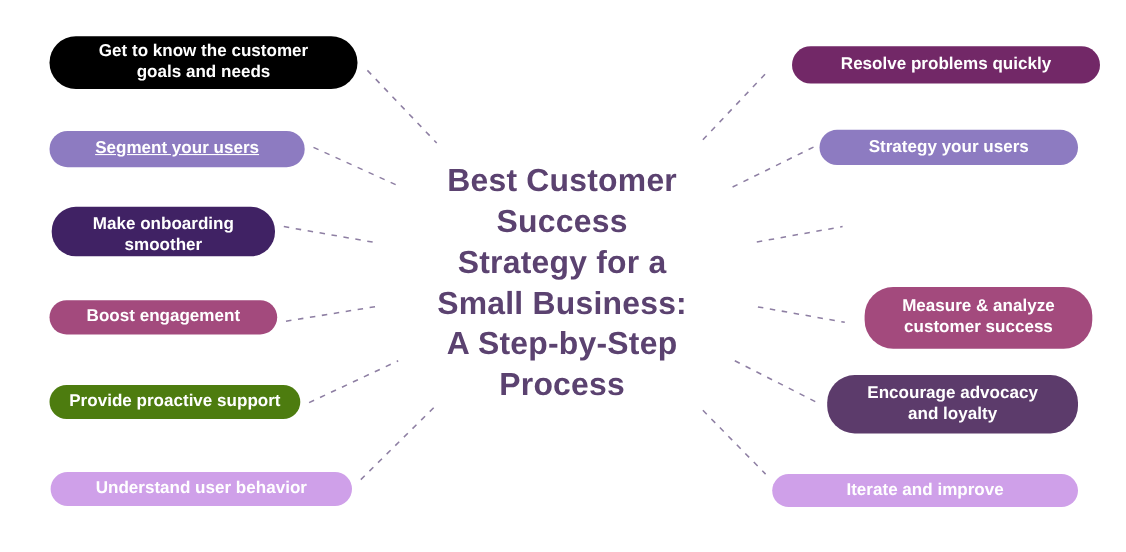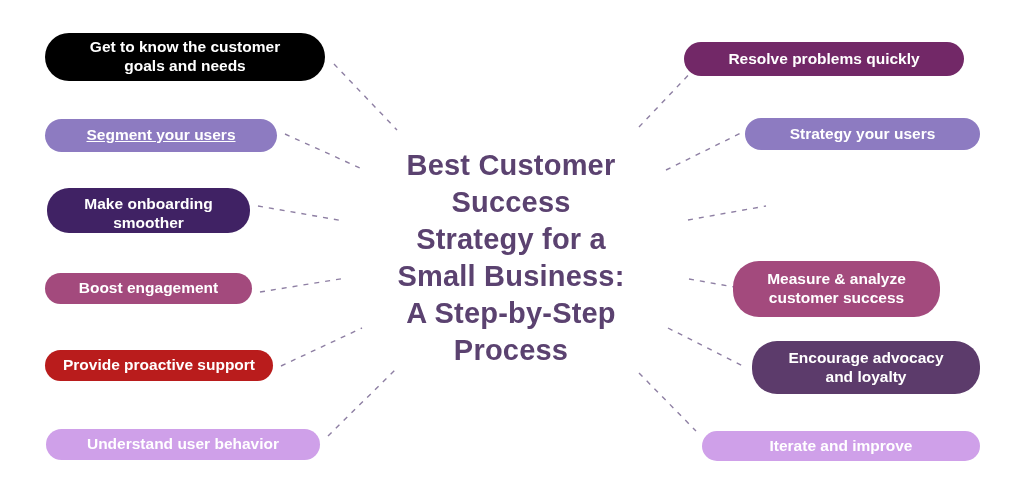--- a/index.html
+++ b/index.html
@@ -19,24 +19,24 @@
     box-sizing:border-box;
   }
   
   .pl1{left:45px;top:33px;width:280px;height:48px;border-radius:24px;padding:0 30px;}
   .pl2{left:45px;top:119px;width:232px;height:33px;border-radius:17px;text-decoration:underline;}
   .pl3{left:47px;top:188px;width:203px;height:45px;border-radius:22px;padding:0 24px;}
   .pl4{left:45px;top:273px;width:207px;height:31px;border-radius:16px;}
   .pl5{left:45px;top:350px;width:228px;height:31px;border-radius:16px;}
   .pl6{left:46px;top:429px;width:274px;height:31px;border-radius:16px;}
   
-  .pr1{left:684px;top:42px;width:280px;height:34px;border-radius:17px;}
+  .pr1{left:720px;top:42px;width:280px;height:34px;border-radius:17px;}
   .pr2{left:745px;top:118px;width:235px;height:32px;border-radius:16px;}
   .pr3{left:770px;top:188px;width:210px;height:45px;border-radius:22px;}
-  .pr4{left:733px;top:261px;width:207px;height:56px;border-radius:26px;padding:0 16px;}
+  .pr4{left:786px;top:261px;width:207px;height:56px;border-radius:26px;padding:0 16px;}
   .pr5{left:752px;top:341px;width:228px;height:53px;border-radius:25px;padding:0 29px;justify-content:flex-end;}
   .pr6{left:702px;top:431px;width:278px;height:30px;border-radius:15px;}
   .title{
     position:absolute;z-index:2;
     left:371px;top:147px;width:280px;
     text-align:center;
     font-weight:700;font-size:29px;line-height:37px;
     letter-spacing:0.2px;
   }
   .title span{display:block;}
@@ -75,21 +75,21 @@
   </div>
   <div class="pill pl2" style="background-color: rgb(141, 123, 193);">
     <span>Segment your users</span>
   </div>
   <div class="pill pl3" style="background-color: rgb(64, 34, 100); align-items: flex-end;">
     <span>Make onboarding smoother</span>
   </div>
   <div class="pill pl4" style="background-color: rgb(163, 74, 125);">
     <span>Boost engagement</span>
   </div>
-  <div class="pill pl5" style="background-color: #b91c1c;">
+  <div class="pill pl5" style="background-color: #4d7c0f;">
     <span>Provide proactive support</span>
   </div>
   <div class="pill pl6" style="background-color: rgb(207, 160, 233);">
     <span>Understand user behavior</span>
   </div>
 
   <div class="pill pr1" style="background-color: rgb(114, 40, 103);">
     <span>Resolve problems quickly</span>
   </div>
   <div class="pill pr2" style="background-color: rgb(141, 123, 193);">

